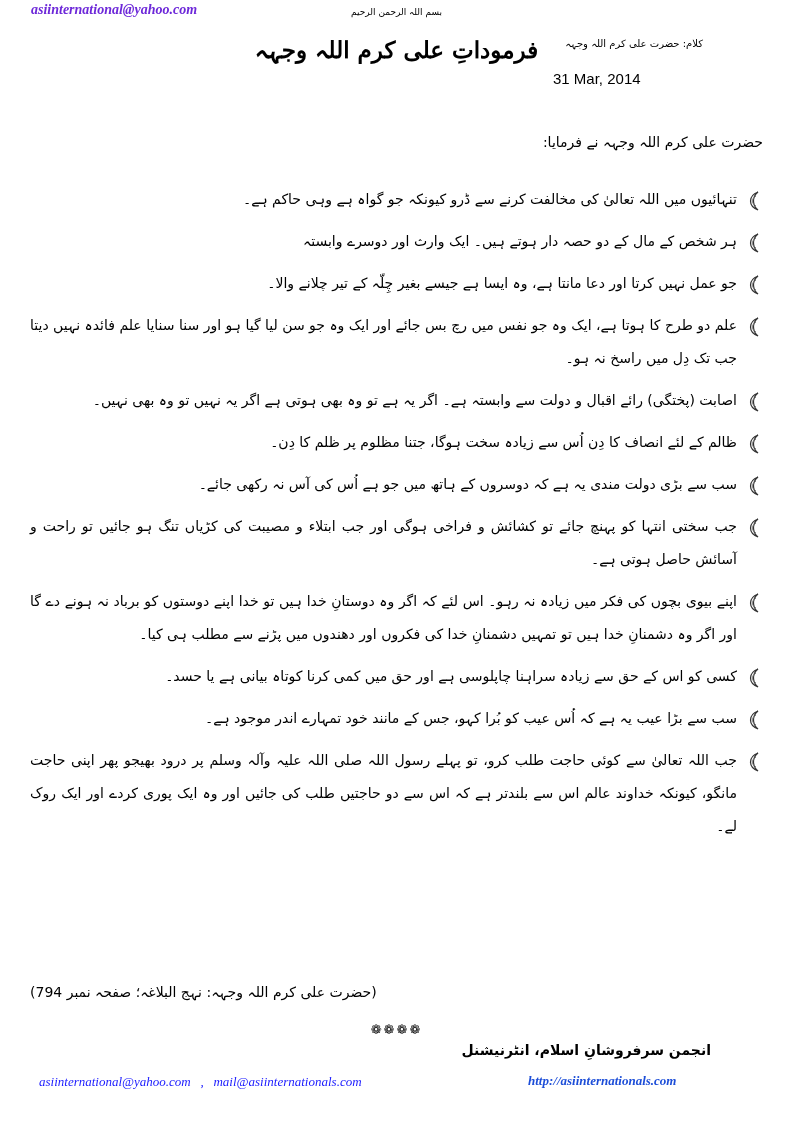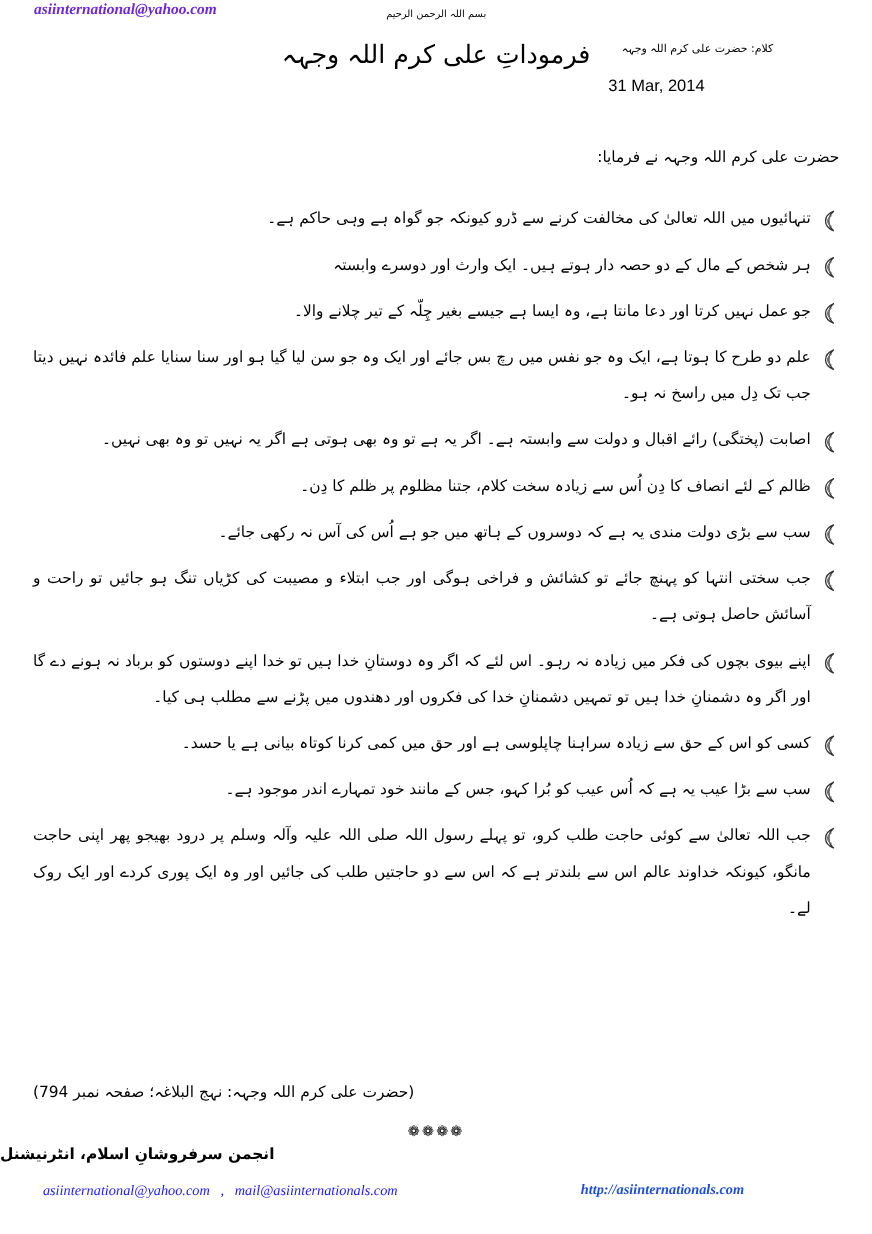--- a/index.html
+++ b/index.html
@@ -1,30 +1,30 @@
 <!DOCTYPE html>
 <html><head>
   <meta charset="utf-8">
   <style>
     html, body { margin: 0; padding: 0; background: #ffffff; }
     body { width: 793px; height: 1122px; position: relative; overflow: hidden; font-family: "DejaVu Sans", sans-serif; color: #000; }
     .abs { position: absolute; }
     .email-top { left: 31px; top: 2px; color: #6d28d9; font-family: "Liberation Serif", serif; font-style: italic; font-weight: bold; font-size: 14px; }
     .bismillah { left: 0; width: 793px; top: 7px; text-align: center; font-size: 9px; direction: rtl; }
-    .title { left: 0; width: 793px; top: 36px; text-align: center; font-size: 23px; font-weight: normal; direction: rtl; font-family: "DejaVu Serif", serif; }
+    .title { left: 0; width: 793px; top: 36px; text-align: center; font-size: 23px; font-weight: bold; direction: rtl; font-family: "DejaVu Serif", serif; }
     .kalam { right: 90px; top: 38px; font-size: 10px; direction: rtl; text-align: right; }
     .date { left: 553px; top: 58px; font-family: "Liberation Sans", sans-serif; font-size: 15px; margin-top: 12px; }
     .intro { right: 30px; top: 134px; font-size: 14px; direction: rtl; text-align: right; }
     .list { position: absolute; right: 30px; left: 30px; top: 183px; direction: rtl; }
     .item { position: relative; padding-right: 26px; font-size: 14px; line-height: 33px; text-align: right; margin-bottom: 9px; }
     .item.wide { text-align: justify; text-align-last: right; }
     .bullet { position: absolute; right: 2px; top: 8px; width: 16px; height: 20px; }
     .ref { left: 30px; top: 984px; width: 733px; font-size: 14px; direction: rtl; text-align: left; }
     .stars { left: 0; width: 793px; top: 1022px; text-align: center; font-size: 13px; letter-spacing: 2px; }
-    .org { left: 0; width: 711px; top: 1042px; text-align: left; font-size: 14px; font-weight: bold; direction: rtl; }
+    .org { left: 0; width: 711px; top: 1042px; text-align: right; font-size: 14px; font-weight: bold; direction: rtl; }
     .email-bottom { left: 39px; top: 1074px; color: #1a1aff; font-family: "Liberation Serif", serif; font-style: italic; font-weight: normal; font-size: 13px; white-space: pre; }
     .website { left: 528px; top: 1073px; color: #1d4ed8; font-family: "Liberation Serif", serif; font-style: italic; font-weight: bold; font-size: 13px; }
   </style>
 </head>
 <body>
 
 <div class="abs email-top">asiinternational@yahoo.com</div>
 <div class="abs bismillah">بسم اللہ الرحمن الرحیم</div>
 <div class="abs title">فرموداتِ علی کرم اللہ وجہہ</div>
 <div class="abs kalam">کلام: حضرت علی کرم اللہ وجہہ</div>
@@ -66,21 +66,21 @@
         <path d="M13 1 C3 5 3 15 13 19 C7 14 7 6 13 1 Z" fill="none" stroke="#333" stroke-width="1.2"></path>
         <path d="M11 5 C6 8 6 12 11 15" fill="none" stroke="#777" stroke-width="1"></path>
       </svg>
     <span>اصابت (پختگی) رائے اقبال و دولت سے وابستہ ہے۔ اگر یہ ہے تو وہ بھی ہوتی ہے اگر یہ نہیں تو وہ بھی نہیں۔</span>
   </div>
   <div class="item">
     <svg class="bullet" viewBox="0 0 16 20">
         <path d="M13 1 C3 5 3 15 13 19 C7 14 7 6 13 1 Z" fill="none" stroke="#333" stroke-width="1.2"></path>
         <path d="M11 5 C6 8 6 12 11 15" fill="none" stroke="#777" stroke-width="1"></path>
       </svg>
-    <span>ظالم کے لئے انصاف کا دِن اُس سے زیادہ سخت کلام، جتنا مظلوم پر ظلم کا دِن۔</span>
+    <span>ظالم کے لئے انصاف کا دِن اُس سے زیادہ سخت ہوگا، جتنا مظلوم پر ظلم کا دِن۔</span>
   </div>
   <div class="item">
     <svg class="bullet" viewBox="0 0 16 20">
         <path d="M13 1 C3 5 3 15 13 19 C7 14 7 6 13 1 Z" fill="none" stroke="#333" stroke-width="1.2"></path>
         <path d="M11 5 C6 8 6 12 11 15" fill="none" stroke="#777" stroke-width="1"></path>
       </svg>
     <span>سب سے بڑی دولت مندی یہ ہے کہ دوسروں کے ہاتھ میں جو ہے اُس کی آس نہ رکھی جائے۔</span>
   </div>
   <div class="item wide">
     <svg class="bullet" viewBox="0 0 16 20">

